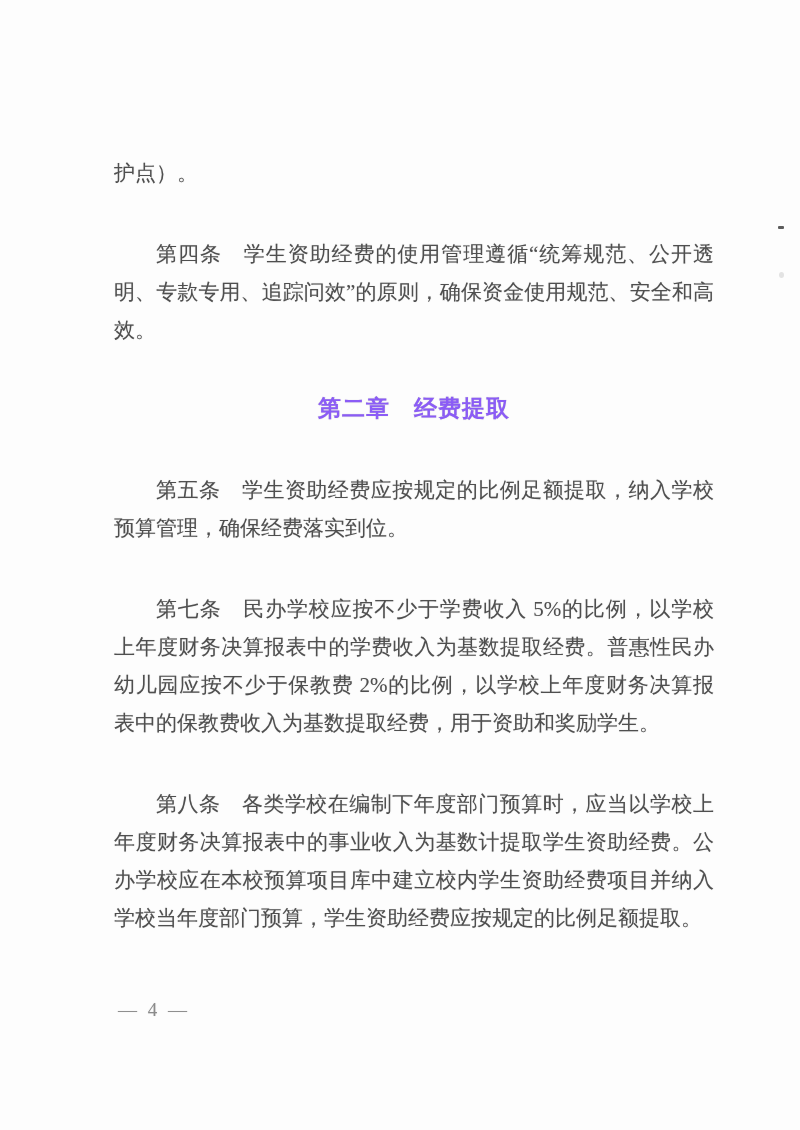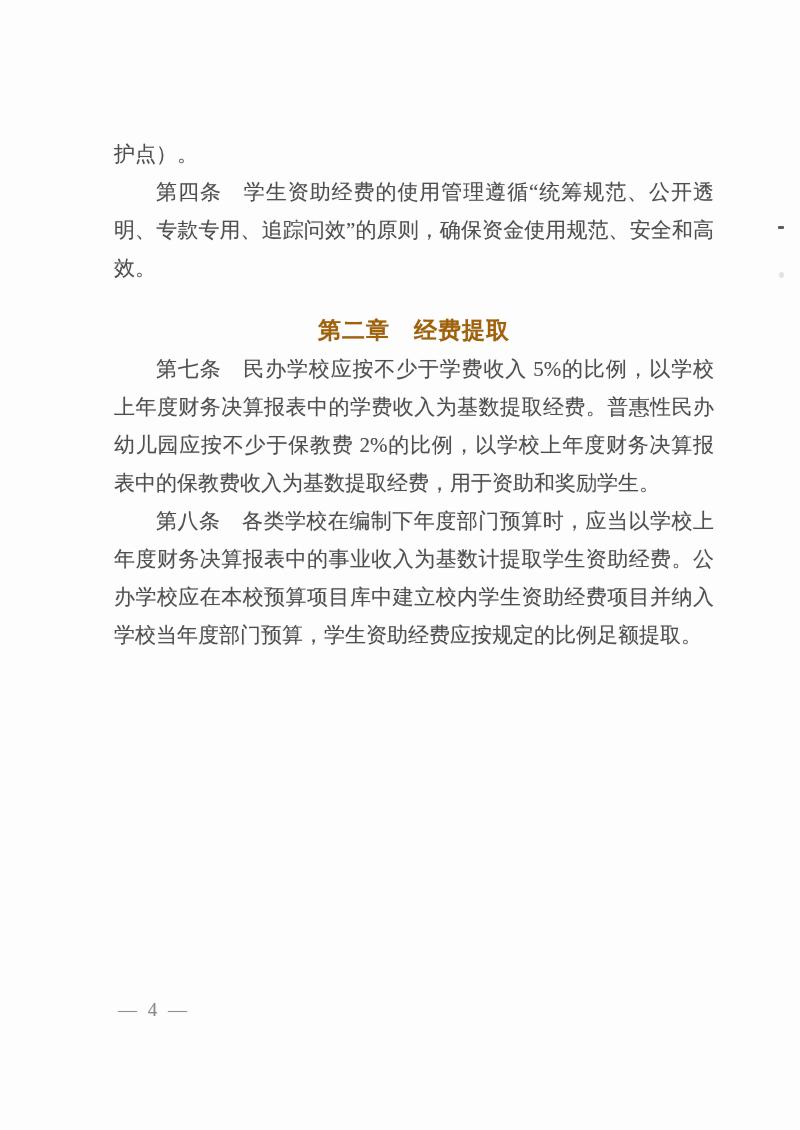--- a/index.html
+++ b/index.html
@@ -15,47 +15,48 @@
     position: relative;
     width: 800px;
     height: 1130px;
     background: #fdfdfd;
     font-family: "Liberation Serif", "DejaVu Serif", serif;
   }
 
   .content {
     position: absolute;
     left: 114px;
-    top: 135px;
+    top: 154px;
     width: 600px;
     color: #4f4f4f;
     font-size: 21px;
     line-height: 38px;
     text-align: justify;
     text-justify: inter-ideograph;
     text-shadow: 0 0 1px rgba(95, 95, 95, 0.35);
   }
 
   .para {
     text-indent: 2em;
+    margin-top: 43px;
   }
 
   .cont {
     text-indent: 0;
   }
 
   .chapter {
     font-family: "Liberation Sans", "DejaVu Sans", sans-serif;
     font-weight: bold;
     font-size: 23px;
     line-height: 40px;
-    color: #a16207;
+    color: #8b5cf6;
     text-align: center;
     text-indent: 0;
-    margin-top: 23px;
+    margin-top: 39px;
     letter-spacing: 1px;
     text-shadow: 0 0 1px rgba(70, 70, 70, 0.3);
   }
 
   .footer {
     position: absolute;
     left: 118px;
     top: 998px;
     font-size: 19px;
     line-height: 24px;
@@ -92,20 +93,21 @@
 <div class="page">
 
   <div class="content">
 
     <p class="cont">护点）。</p>
 
     <p class="para">第四条　学生资助经费的使用管理遵循“统筹规范、公开透明、专款专用、追踪问效”的原则，确保资金使用规范、安全和高效。</p>
 
     <h2 class="chapter">第二章　经费提取</h2>
 
+    <p class="para">第五条　学生资助经费应按规定的比例足额提取，纳入学校预算管理，确保经费落实到位。</p>
 
 
     <p class="para">第七条　民办学校应按不少于学费收入 5%的比例，以学校上年度财务决算报表中的学费收入为基数提取经费。普惠性民办幼儿园应按不少于保教费 2%的比例，以学校上年度财务决算报表中的保教费收入为基数提取经费，用于资助和奖励学生。</p>
 
     <p class="para">第八条　各类学校在编制下年度部门预算时，应当以学校上年度财务决算报表中的事业收入为基数计提取学生资助经费。公办学校应在本校预算项目库中建立校内学生资助经费项目并纳入学校当年度部门预算，学生资助经费应按规定的比例足额提取。</p>
 
   </div>
 
   <div class="footer">— 4 —</div>
 

